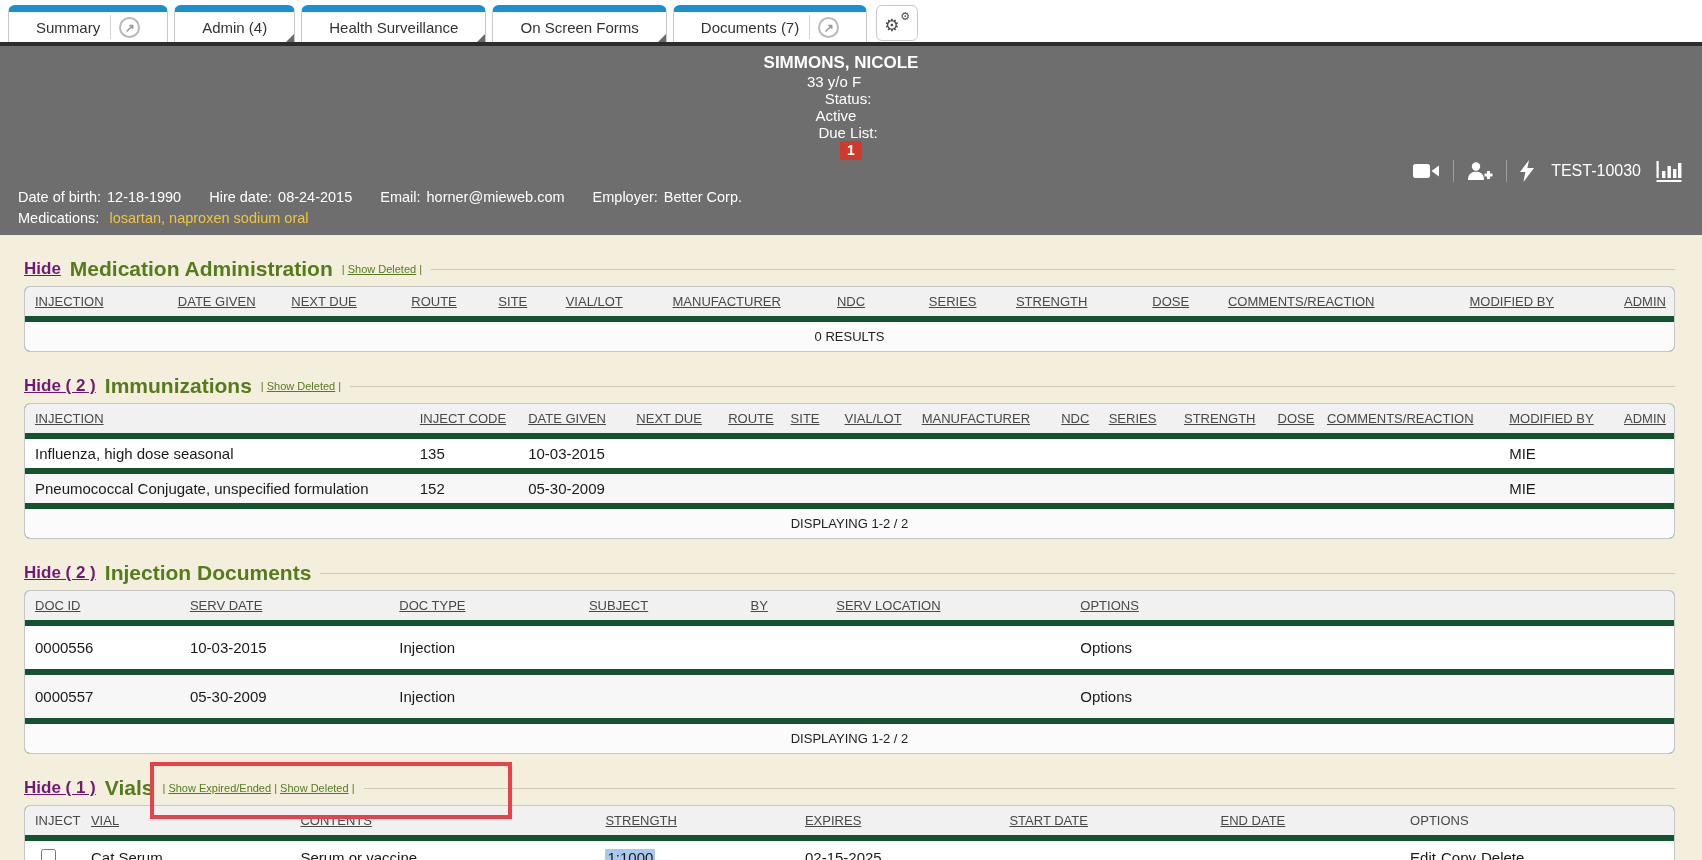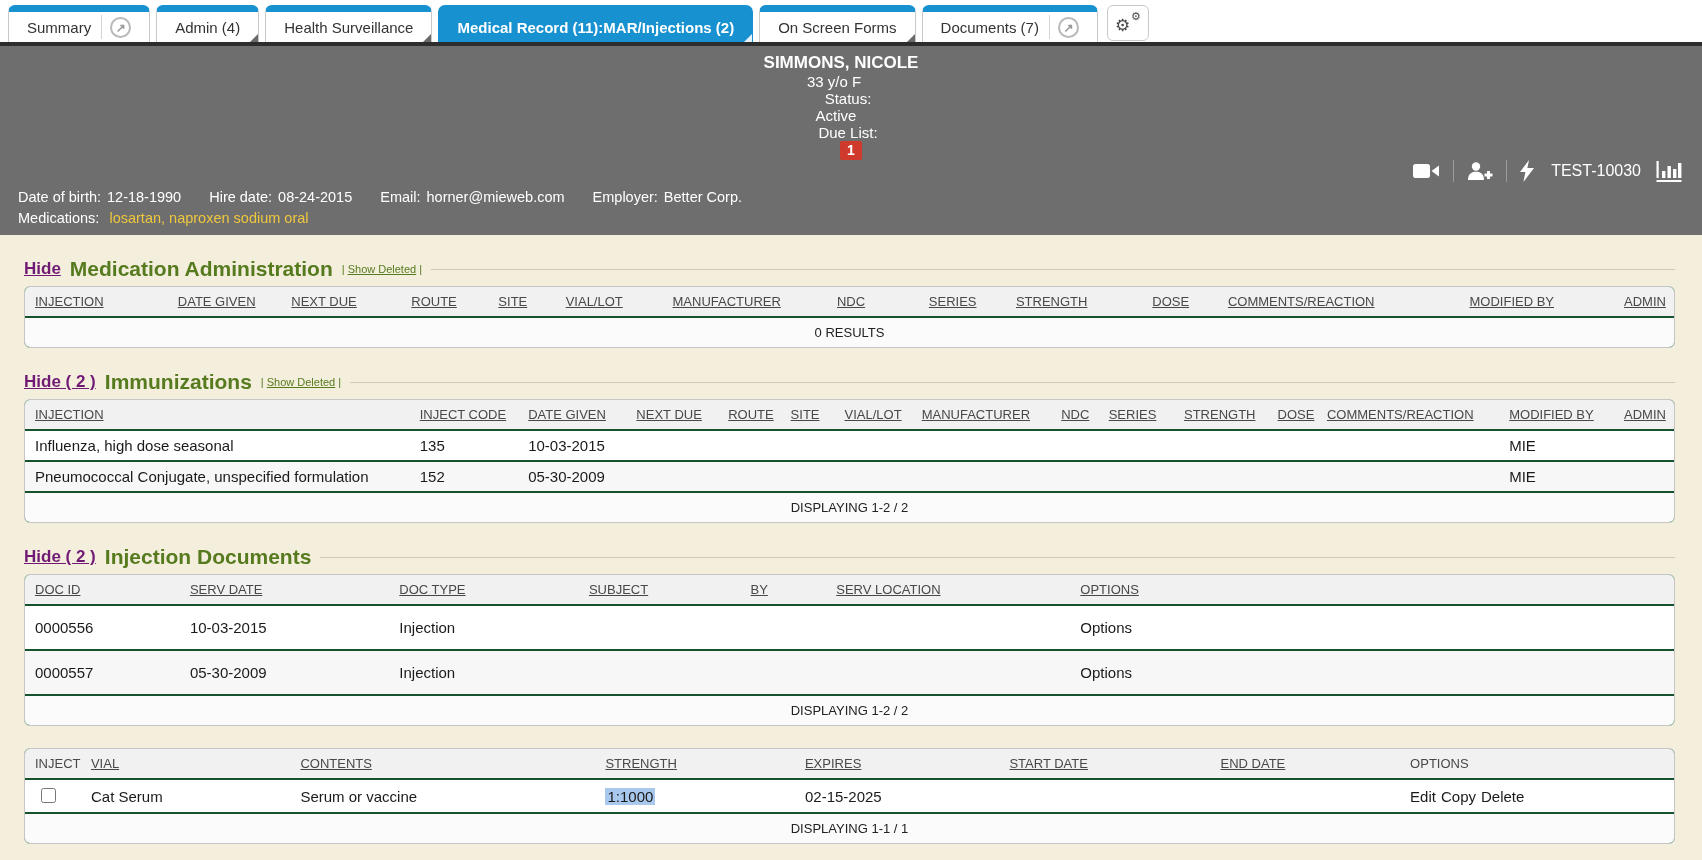--- a/index.html
+++ b/index.html
@@ -7,21 +7,21 @@
   body {
     width:1702px; height:860px; overflow:hidden;
     background:#f4eedc;
     font-family:"Liberation Sans", sans-serif;
     color:#1a1a1a;
   }
   
   .tabbar { background:#fff; height:42px; display:flex; align-items:flex-end; padding:3px 10px 0 8px; gap:6px; }
   .tab { position:relative; display:flex; align-items:center; gap:7px; height:37px;
          background:#fff; border:1px solid #c9c9c9; border-bottom:none; border-radius:7px 7px 0 0;
-         padding:0 18px; border-top:7px solid #1791cf; font-size:15px; color:#333; cursor:pointer; white-space:nowrap; }
+         padding:0 27px; border-top:7px solid #1791cf; font-size:15px; color:#333; cursor:pointer; white-space:nowrap; }
   .tab.active { background:#1791cf; border-color:#1791cf; color:#fff; font-weight:bold; }
   .tab-label { pointer-events:none; }
   .tab-sep { width:1px; height:24px; background:#d4d4d4; margin:0 1px 0 3px; }
   .popout { width:21px; height:21px; border:2px solid #b9b9b9; border-radius:50%; color:#9a9a9a;
             font-size:12px; line-height:18px; text-align:center; font-weight:bold; }
   .fold { position:absolute; right:0; bottom:0; width:0; height:0;
           border-left:8px solid transparent; border-bottom:8px solid #6a6a6a; }
   .tab.active .fold { border-bottom-color:#e8f4fb; }
   .gear-btn { height:36px; width:42px; border:1px solid #c9c9c9; border-radius:6px; background:#fff;
               position:relative; cursor:pointer; margin-left:3px; margin-bottom:1px; font-family:inherit; }
@@ -57,21 +57,21 @@
   .sec-title { color:#567b1f; font-size:21px; font-weight:bold; margin:0; white-space:nowrap; }
   .sec-links { color:#567b1f; font-size:11px; white-space:nowrap; }
   .seclink { color:#567b1f; text-decoration:underline; cursor:pointer; }
   .rule { flex:1; height:1px; background:#cfc9b8; }
   .tablewrap { border:1px solid #c6c6c6; border-radius:6px; overflow:hidden; background:#15803d; }
   table.grid { width:100%; border-collapse:collapse; font-size:15px; color:#1a1a1a; }
   table.grid th { text-align:left; font-size:13px; color:#484848; font-weight:normal;
                   background:#f1f1f1; padding:7px 8px 7px 0; white-space:nowrap; }
   table.grid th.sort { text-decoration:underline; cursor:pointer; }
   table.grid th:first-child, table.grid td:first-child { padding-left:10px; }
-  table.grid td { padding:6px 8px 6px 0; border-top:2px solid #14532d; background:#fff; }
+  table.grid td { padding:6px 8px 6px 0; border-top:6px solid #14532d; background:#fff; }
   table.grid tr.alt td { background:#f7f7f7; }
   table.grid tr.tall td { padding-top:13px; padding-bottom:13px; vertical-align:middle; }
   table.grid tr.foot td { text-align:center; font-size:13px; color:#222; padding:7px; background:#fbfbfb; }
   .hl { background:#a9c8ee; padding:0 2px; }
   .rowlink { cursor:pointer; margin-right:5px; }
   .celllink { cursor:pointer; }
   input[type=checkbox] { width:15px; height:15px; margin:2px 0 0 6px; cursor:pointer; }
   .red-annotation { position:absolute; left:126px; top:-14px; width:362px; height:57px;
                     border:4px solid #e8414a; z-index:4; pointer-events:none; }
   .btn-row { text-align:center; margin:20px 0 16px 0; }
@@ -88,24 +88,20 @@
         <span class="tab-label">Summary</span>
         <span class="tab-sep"></span>
         <span class="popout">↗</span>
       </div>
       <div class="tab">
         <span class="tab-label">Admin (4)</span>
         <span class="fold"></span>
       </div>
       <div class="tab">
         <span class="tab-label">Health Surveillance</span>
-        <span class="fold"></span>
-      </div>
-      <div class="tab active">
-        <span class="tab-label">Medical Record (11):MAR/Injections (2)</span>
         <span class="fold"></span>
       </div>
       <div class="tab">
         <span class="tab-label">On Screen Forms</span>
         <span class="fold"></span>
       </div>
       <div class="tab">
         <span class="tab-label">Documents (7)</span>
         <span class="tab-sep"></span>
         <span class="popout">↗</span>
@@ -351,20 +347,27 @@
             </tr>
             <tr class="foot">
               <td colspan="7">DISPLAYING 1-2 / 2</td>
             </tr>
           </tbody>
         </table>
       </div>
   </section>
 
   <section class="sec">
+    <div class="sec-head">
+      <div class="red-annotation"></div>
+      <a class="hide-link">Hide ( 1 )</a>
+      <h2 class="sec-title">Vials</h2>
+      <span class="sec-links">| <a class="seclink">Show Expired/Ended</a> | <a class="seclink">Show Deleted</a> | </span>
+      <span class="rule"></span>
+    </div>
     <div class="tablewrap">
         <table class="grid">
           <colgroup>
             <col style="width: 4%;">
             <col style="width: 12.7%;">
             <col style="width: 18.5%;">
             <col style="width: 12.1%;">
             <col style="width: 12.4%;">
             <col style="width: 12.8%;">
             <col style="width: 11.5%;">

